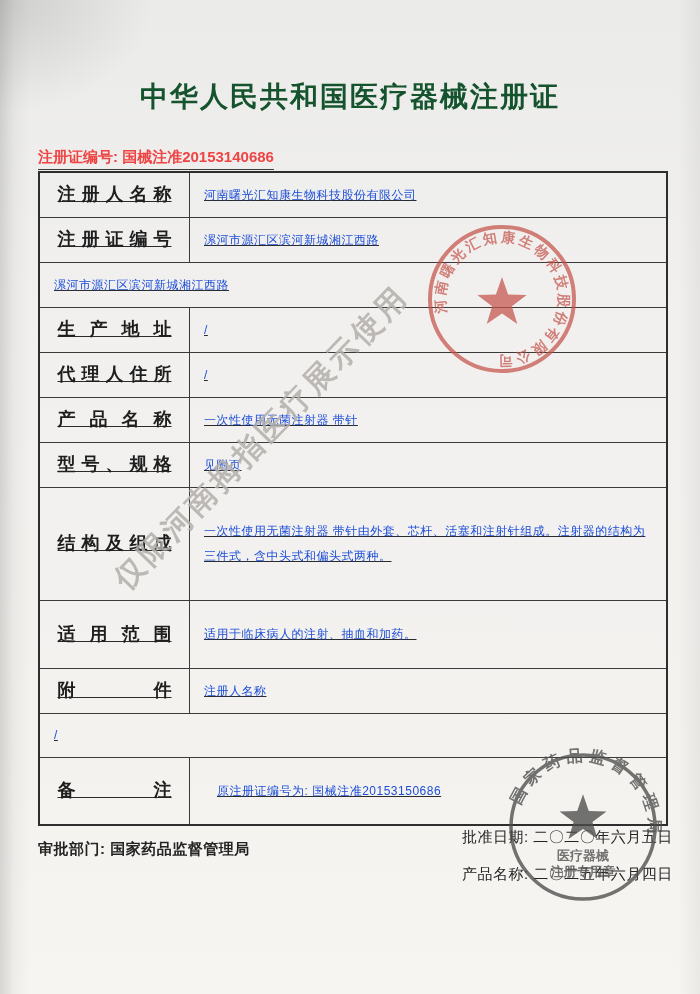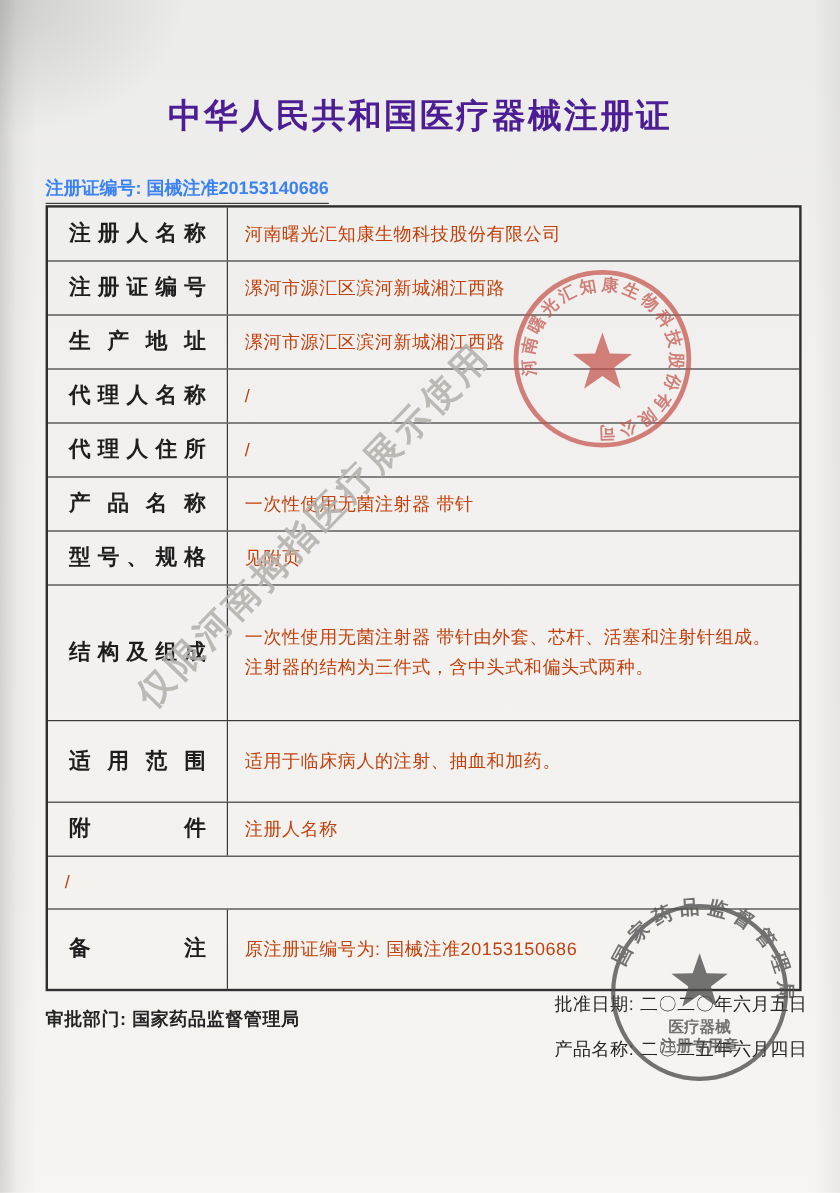--- a/index.html
+++ b/index.html
@@ -8,44 +8,44 @@
     font-family:"Liberation Sans","DejaVu Sans",sans-serif;
     background:
       radial-gradient(220px 160px at 0px 0px, rgba(70,70,70,.18), rgba(0,0,0,0) 70%),
       linear-gradient(90deg, rgba(100,100,100,.22) 0px, rgba(100,100,100,.06) 14px, rgba(0,0,0,0) 30px),
       linear-gradient(270deg, rgba(120,120,120,.10) 0px, rgba(0,0,0,0) 22px),
       linear-gradient(180deg, #ebebe9 0%, #f1f0ee 30%, #f3f2ef 75%, #f6f5f2 100%);
     color:#2b2b2b;
   }
   .page-title{
     position:absolute;top:78px;left:0;width:100%;
-    text-align:center;font-size:28px;font-weight:bold;letter-spacing:2px;color:#4c1d95;
+    text-align:center;font-size:28px;font-weight:bold;letter-spacing:2px;color:#14532d;
   }
   .cert-no{
     position:absolute;top:148px;left:38px;
-    font-size:15px;font-weight:bold;color:#3b82f6;
+    font-size:15px;font-weight:bold;color:#ef4444;
     border-bottom:1.5px solid #3c3c3c;padding-bottom:2px;
   }
   .reg-table{
     position:absolute;left:38px;top:171px;width:630px;
-    border:2px solid #2e2e2e;box-sizing:border-box;background:rgba(255,255,255,.06);
+    border:2px solid #2e2e2e;box-sizing:border-box;background:rgba(255,255,255,.06);text-decoration:underline;
   }
   .t-row{display:flex;border-bottom:1.5px solid #3a3a3a;box-sizing:border-box;}
-  .t-row:last-child{border-bottom:none;}
+  .t-row:last-child{border-bottom:none;gap:13px;}
   .t-label{
     width:150px;flex:0 0 150px;border-right:1.5px solid #3a3a3a;box-sizing:border-box;
     display:flex;align-items:center;justify-content:center;
   }
   .t-label span{
     display:inline-block;width:114px;font-size:18px;font-weight:bold;color:#1e1e1e;
     text-align:justify;text-align-last:justify;line-height:1.2;
   }
   .t-value{
     flex:1;display:flex;align-items:center;box-sizing:border-box;
-    padding:6px 12px 6px 14px;font-size:15px;color:#c2410c;line-height:25px;
+    padding:6px 12px 6px 14px;font-size:12px;color:#1d4ed8;line-height:25px;
     letter-spacing:.5px;
   }
   .footer-line{position:absolute;font-size:15px;color:#242424;letter-spacing:.5px;}
   .f-dept{left:38px;top:840px;font-weight:bold;}
   .f-date{left:462px;top:828px;}
   .f-valid{left:462px;top:865px;}
   .watermark{
     position:absolute;left:118px;top:480px;width:560px;
     transform:rotate(-46deg);transform-origin:100px 60px;
     font-size:30px;letter-spacing:4px;color:#b3b0ac;opacity:.85;
@@ -69,28 +69,25 @@
       </div>
     <div class="t-value">河南曙光汇知康生物科技股份有限公司</div>
   </div>
   <div class="t-row" style="height:45px">
     <div class="t-label">
         <span>注册证编号</span>
       </div>
     <div class="t-value">漯河市源汇区滨河新城湘江西路</div>
   </div>
   <div class="t-row" style="height:45px">
-    <div class="t-label">
-        <span>生产地址</span>
-      </div>
     <div class="t-value">漯河市源汇区滨河新城湘江西路</div>
   </div>
   <div class="t-row" style="height:45px">
     <div class="t-label">
-        <span>代理人名称</span>
+        <span>生产地址</span>
       </div>
     <div class="t-value">/</div>
   </div>
   <div class="t-row" style="height:45px">
     <div class="t-label">
         <span>代理人住所</span>
       </div>
     <div class="t-value">/</div>
   </div>
   <div class="t-row" style="height:45px">

